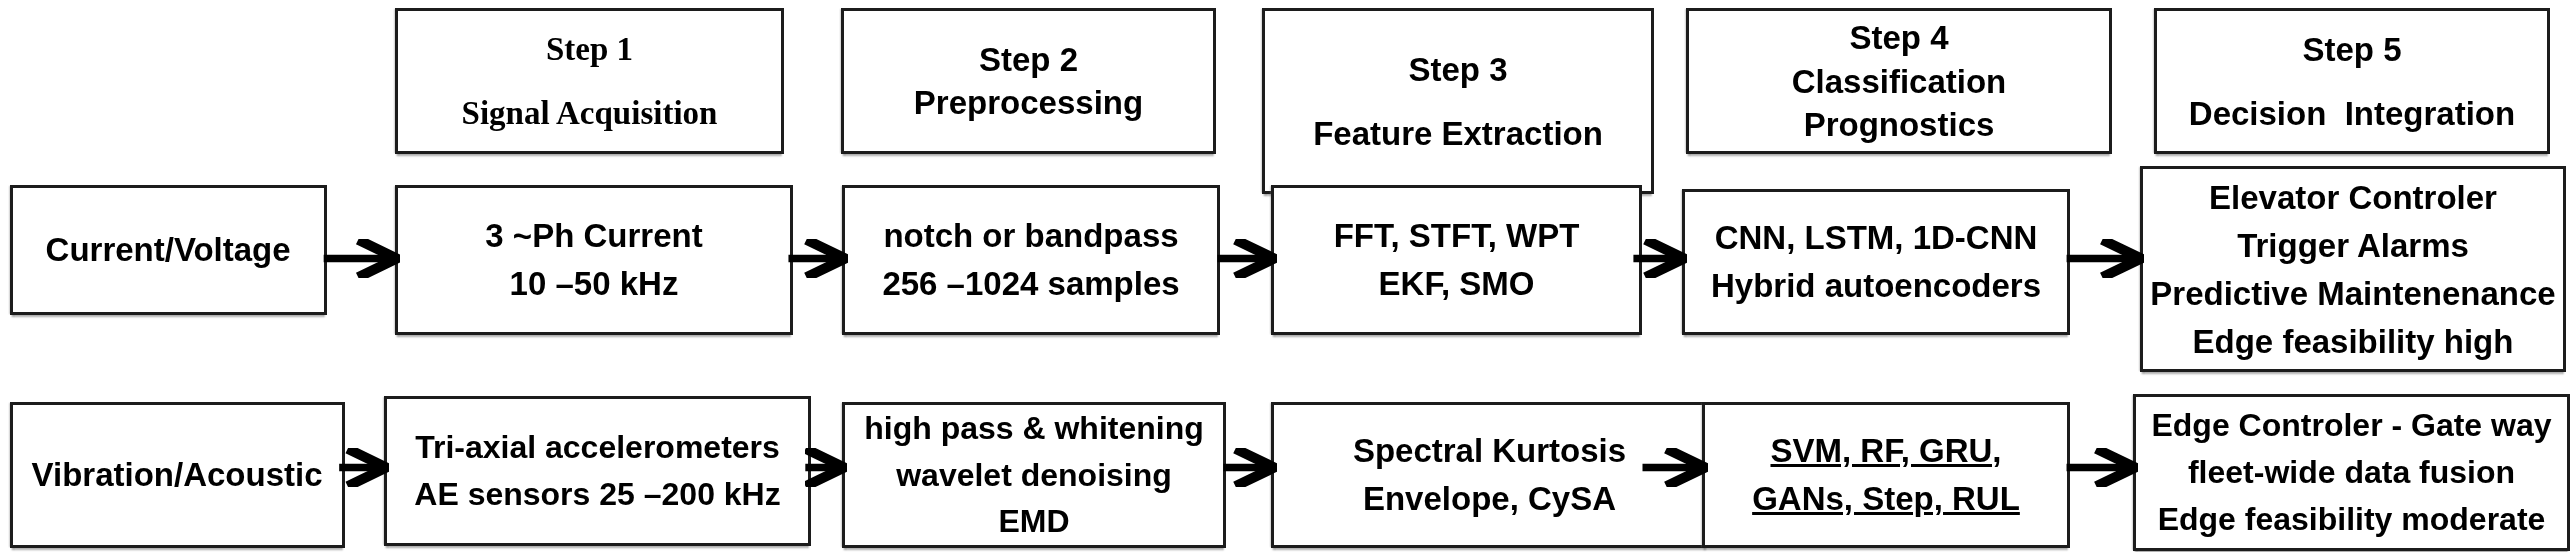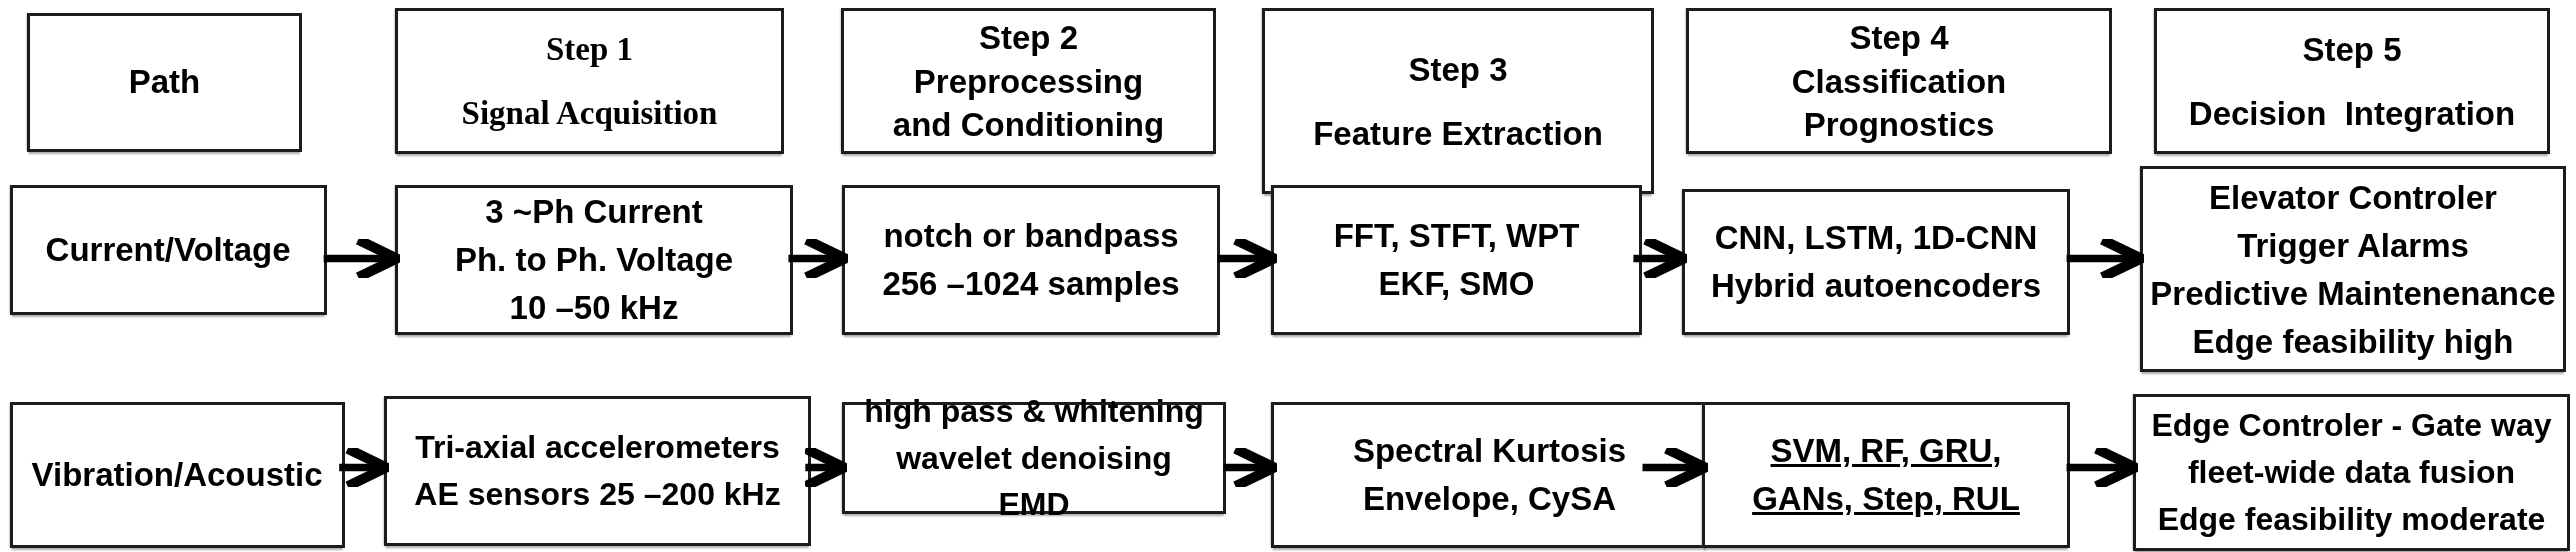--- a/index.html
+++ b/index.html
@@ -33,52 +33,47 @@
   .hdr.loose .line:first-child { margin-bottom: 20.3px; }
   .small { font-size: 32px; }
   .arrow { position: absolute; }
   .arrow svg { display: block; width: 100%; height: 100%; }
 </style>
 </head>
 <body>
 
 <div id="stage">
 
-  <div class="box hdr" style="left:27px; top:12.6px; width:275px; height:139px;">
-      <div class="line">Path</div>
-    </div>
   <div class="box hdr loose" style="left:395px; top:8.4px; width:389px; height:146px;font-family:Liberation Serif, serif;">
       <div class="line">Step 1</div>
       <div class="line">Signal Acquisition</div>
     </div>
   <div class="box hdr" style="left:841px; top:8.4px; width:375px; height:146px;">
       <div class="line">Step 2</div>
       <div class="line">Preprocessing</div>
-      <div class="line">and Conditioning</div>
     </div>
   <div class="box hdr loose" style="left:1262px; top:8.4px; width:392px; height:186px;">
       <div class="line">Step 3</div>
       <div class="line">Feature Extraction</div>
     </div>
   <div class="box hdr" style="left:1686px; top:8.4px; width:426px; height:146px;justify-content:center;">
       <div class="line">Step 4</div>
       <div class="line">Classification</div>
       <div class="line">Prognostics</div>
     </div>
   <div class="box hdr loose" style="left:2154px; top:8.4px; width:396px; height:146px;">
       <div class="line">Step 5</div>
       <div class="line">Decision&nbsp; Integration</div>
     </div>
 
   <div class="box" style="left:9.6px; top:185px; width:317px; height:130px;">
     <div class="line">Current/Voltage</div>
   </div>
   <div class="box" style="left:395px; top:185px; width:398px; height:150px;">
       <div class="line">3 ~Ph Current</div>
-      <div class="line">Ph. to Ph. Voltage</div>
       <div class="line">10 –50 kHz</div>
     </div>
   <div class="box" style="left:842px; top:185px; width:378px; height:150px;">
       <div class="line">notch or bandpass</div>
       <div class="line">256 –1024 samples</div>
     </div>
   <div class="box" style="left:1271px; top:185px; width:371px; height:150px;">
       <div class="line">FFT, STFT, WPT</div>
       <div class="line">EKF, SMO</div>
     </div>
@@ -93,21 +88,21 @@
       <div class="line">Edge feasibility high</div>
     </div>
 
   <div class="box" style="left:9.6px; top:402px; width:335px; height:146px;">
     <div class="line">Vibration/Acoustic</div>
   </div>
   <div class="box small" style="left:384px; top:396px; width:427px; height:150px;">
       <div class="line">Tri-axial accelerometers</div>
       <div class="line">AE sensors 25 –200 kHz</div>
     </div>
-  <div class="box small" style="left:842px; top:402px; width:384px; height:112px;">
+  <div class="box small" style="left:842px; top:402px; width:384px; height:146px;">
       <div class="line">high pass &amp; whitening</div>
       <div class="line">wavelet denoising</div>
       <div class="line">EMD</div>
     </div>
   <div class="box" style="left:1271px; top:402px; width:437px; height:146px;">
       <div class="line">Spectral Kurtosis</div>
       <div class="line">Envelope, CySA</div>
     </div>
   <div class="box" style="left:1702px; top:402px; width:368px; height:146px;text-decoration:underline;">
       <div class="line">SVM, RF, GRU,</div>

